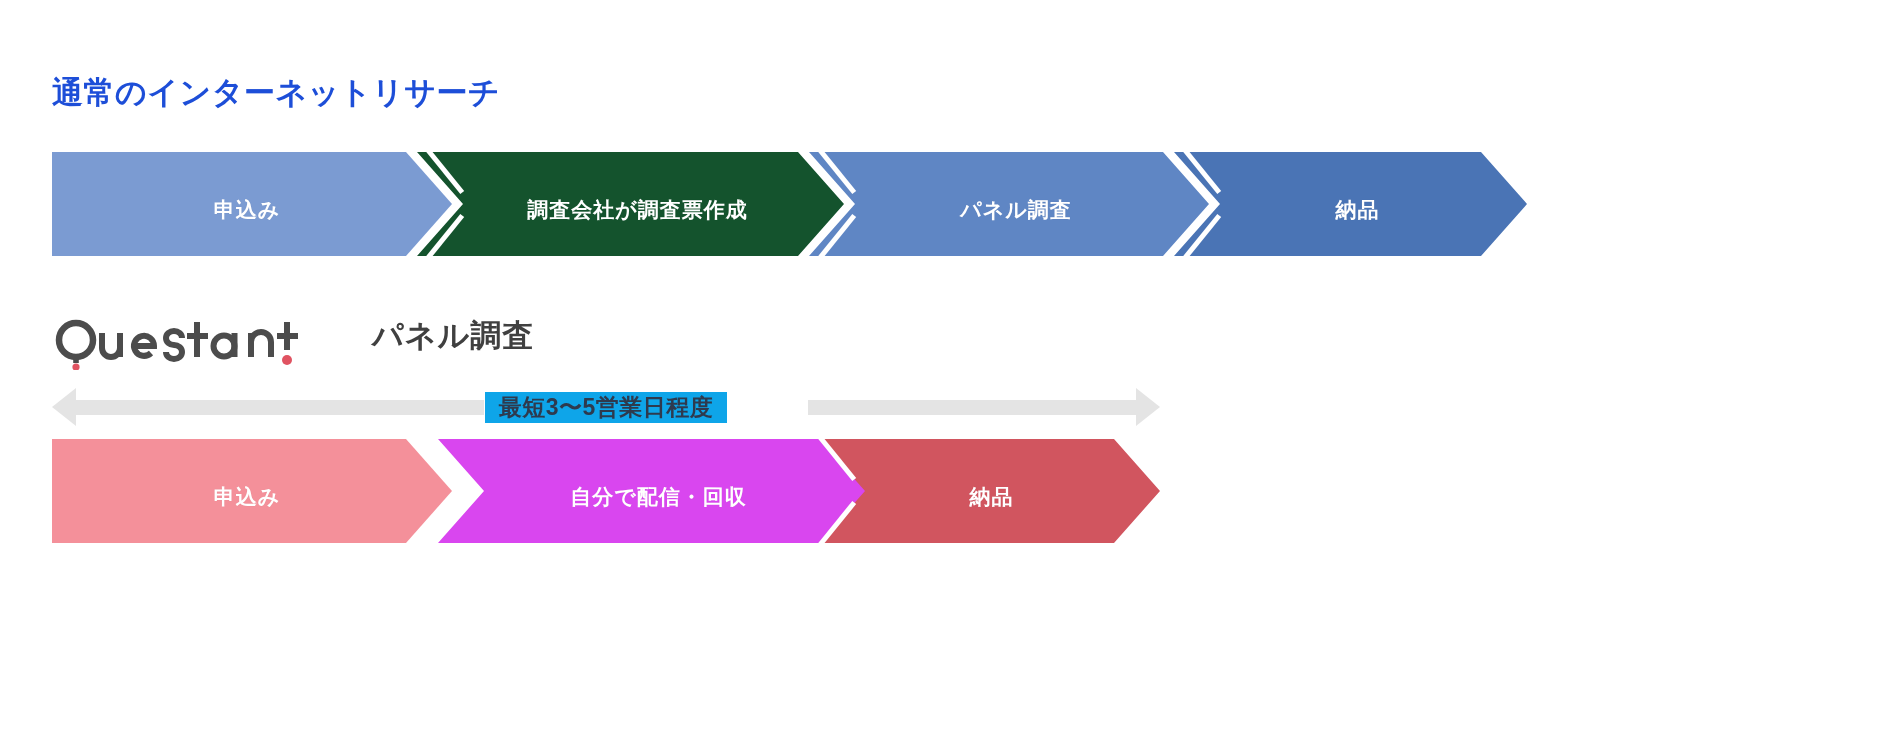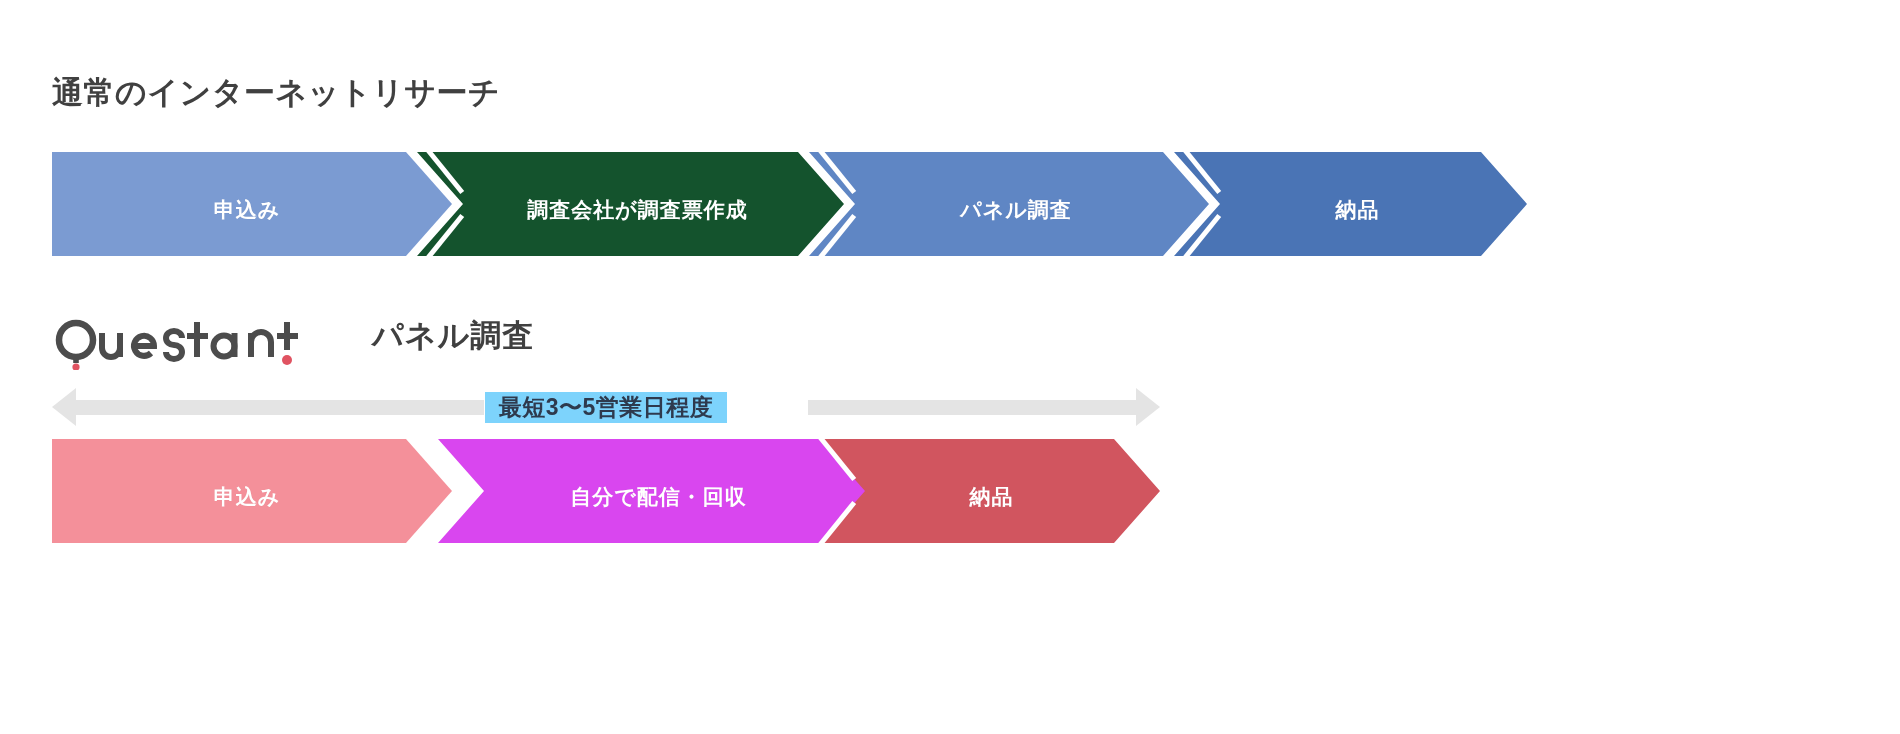--- a/index.html
+++ b/index.html
@@ -9,21 +9,21 @@
     font-family:"Liberation Sans","DejaVu Sans",sans-serif;
     overflow:hidden;
     position:relative;
   }
   .canvas{position:relative;width:1900px;height:734px;}
 
   
   .sec1-title{
     position:absolute;left:52px;top:72px;
     font-size:31px;font-weight:bold;letter-spacing:0.5px;
-    color:#404040;white-space:nowrap;
+    color:#1d4ed8;white-space:nowrap;
   }
 
   
   .band{position:absolute;height:104px;}
   #band-blue{left:52px;top:152px;width:1475px;}
   #band-red{left:52px;top:439px;width:1108px;}
 
   .band .seg{
     position:absolute;top:0;height:104px;
     display:flex;align-items:center;justify-content:center;
@@ -70,21 +70,21 @@
   .dur-head{position:absolute;top:0;width:0;height:0;
     border-top:19px solid transparent;border-bottom:19px solid transparent;}
   .dur-head.l{left:0;border-right:24px solid #e4e4e4;}
   .dur-head.r{right:0;border-left:24px solid #e4e4e4;}
   .dur-label{
     position:absolute;left:0;right:0;top:0;height:38px;
     display:flex;align-items:center;justify-content:center;
     font-size:23px;font-weight:bold;color:#2e3a4e;letter-spacing:0.5px;
     white-space:nowrap;
   }
-  .dur-label span{background:#7dd3fc;padding:0 14px;}
+  .dur-label span{background:#0ea5e9;padding:0 14px;}
 </style>
 </head>
 <body>
 
 <div class="canvas">
 
   <div class="sec1-title">通常のインターネットリサーチ</div>
 
   <div class="band" id="band-blue">
       <div class="seg" style="left: 0px; width: 400px; background: rgb(123, 155, 210); z-index: 4; clip-path: polygon(0px 0px, calc(100% - 46px) 0px, 100% 50%, calc(100% - 46px) 100%, 0px 100%);">

